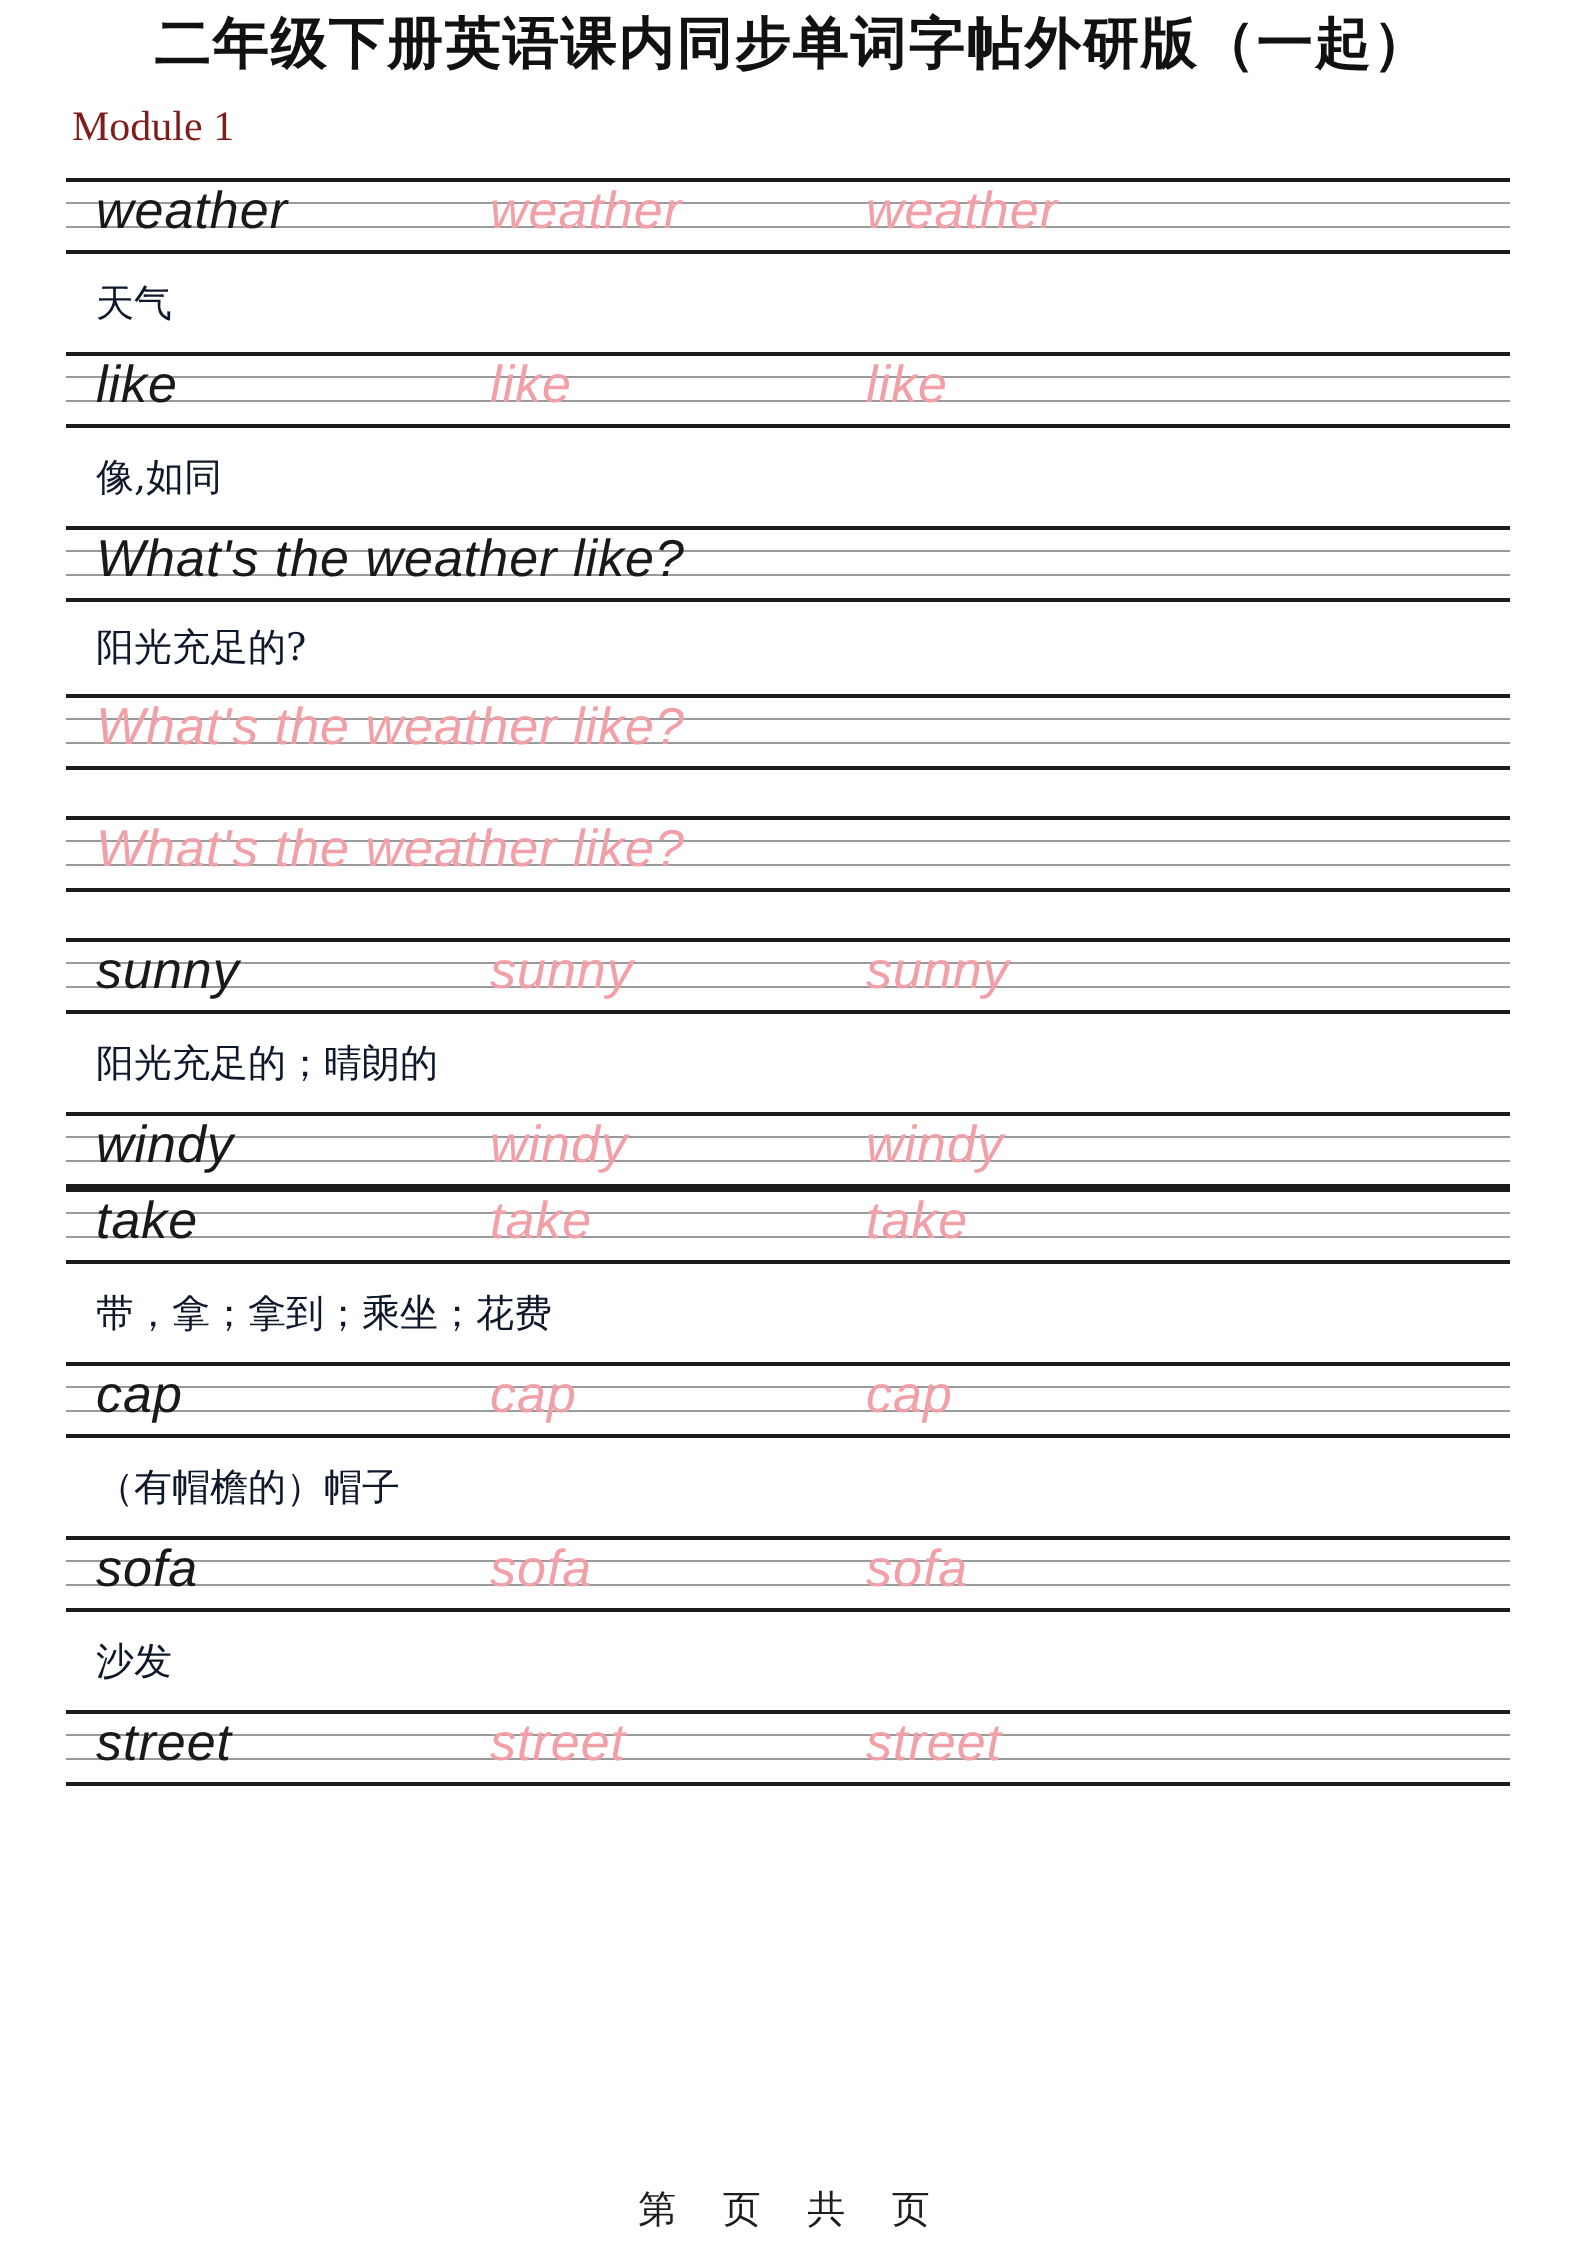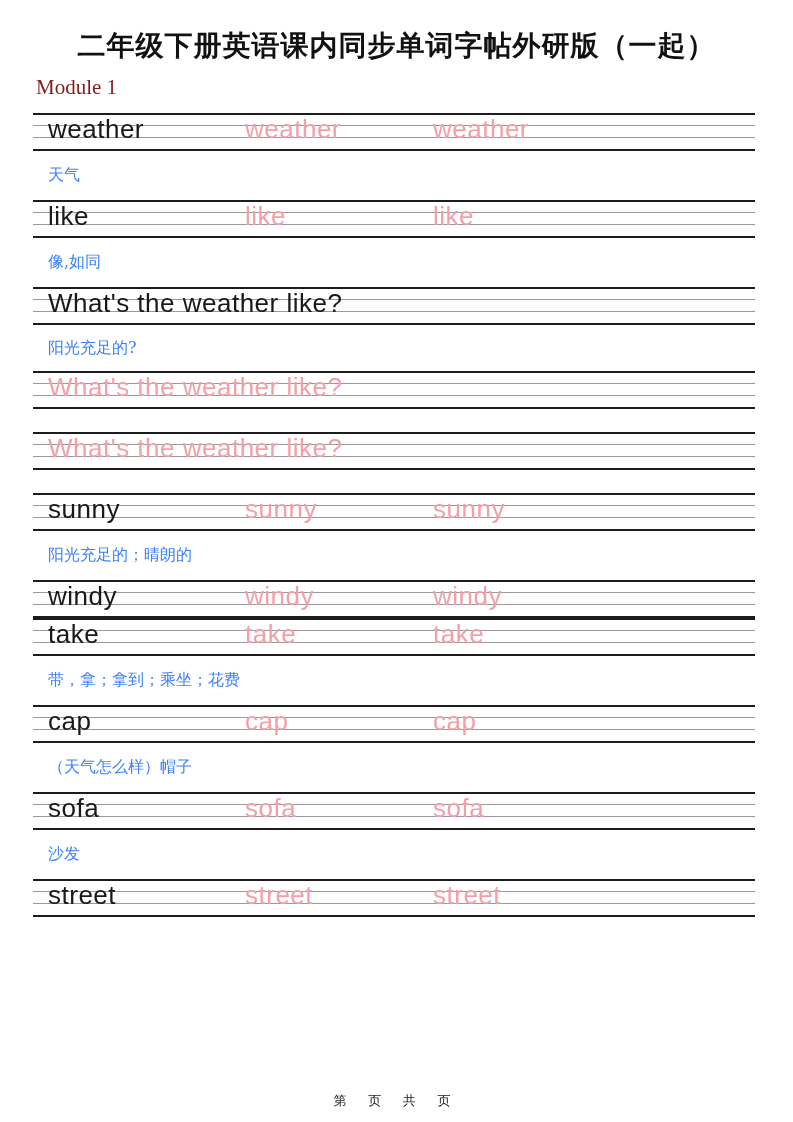--- a/index.html
+++ b/index.html
@@ -1,59 +1,59 @@
 <!DOCTYPE html>
 <html><head>
 <meta charset="utf-8">
 <style>
   html,body{margin:0;padding:0;}
   body{
     width:793px;height:1122px;background:#ffffff;position:relative;
     font-family:"Liberation Sans",sans-serif;overflow:hidden;
   }
   .title{
-    padding-top:28px;text-align:center;font-size:28px;line-height:36px;
+    padding-top:4px;text-align:center;font-size:28px;line-height:36px;
     font-weight:700;color:#111;letter-spacing:1px;
     font-family:"Liberation Sans",sans-serif;
   }
   .module{
     margin:10px 0 0 36px;font-family:"Liberation Serif",serif;
     font-size:21px;line-height:26px;color:#7f1d1d;
   }
   .content{margin:13px 38px 0 33px;}
 
   
   .staff{position:relative;height:38px;}
   .ln{position:absolute;left:0;right:0;}
   .ln.top{top:0;height:2px;background:var(--edge);}
   .ln.m1{top:12px;height:1px;background:var(--guide);}
   .ln.m2{top:24px;height:1px;background:var(--guide);}
   .ln.bot{bottom:0;height:2px;background:var(--edge);}
 
   .w{
     position:absolute;top:-3px;line-height:38px;font-size:26px;
-    font-family:"Liberation Sans",sans-serif;
+    font-style:italic;font-family:"Liberation Sans",sans-serif;
     white-space:nowrap;letter-spacing:0.5px;
   }
   .w.ink{left:15px;color:var(--ink);}
   .w.pink{color:var(--pink);}
   .w.p0{left:15px;}
   .w.t1{left:212px;}
   .w.t2{left:400px;}
 
   .meaning{
     height:49px;display:flex;align-items:center;padding-left:15px;
-    font-size:16px;color:#3b82f6;font-family:"DejaVu Serif",serif;
+    font-size:19px;color:#0f172a;font-family:"DejaVu Serif",serif;
   }
   .block.phrase .meaning{height:46px;}
   .spacer{height:23px;}
 
   .footer{
     position:absolute;top:1092px;left:0;width:100%;text-align:center;
-    font-size:13px;color:#1d1d1d;letter-spacing:9px;
+    font-size:19px;color:#1d1d1d;letter-spacing:9px;
     font-family:"Liberation Sans",sans-serif;
   }
 </style>
 </head>
 <body style="--ink: #191919; --pink: #F2A0A7; --guide: #9A9A9A; --edge: #1C1C1C;">
 
 <div class="title">二年级下册英语课内同步单词字帖外研版（一起）</div>
 <div class="module">Module 1</div>
 
 <div class="content" id="rows">
@@ -158,21 +158,21 @@
   <div class="block">
     <div class="staff">
       <div class="ln top"></div>
       <div class="ln m1"></div>
       <div class="ln m2"></div>
       <div class="ln bot"></div>
       <span class="w ink">cap</span>
       <span class="w pink t1">cap</span>
       <span class="w pink t2">cap</span>
     </div>
-    <div class="meaning">（天气怎么样）帽子</div>
+    <div class="meaning">（有帽檐的）帽子</div>
   </div>
 
   <div class="block">
     <div class="staff">
       <div class="ln top"></div>
       <div class="ln m1"></div>
       <div class="ln m2"></div>
       <div class="ln bot"></div>
       <span class="w ink">sofa</span>
       <span class="w pink t1">sofa</span>

